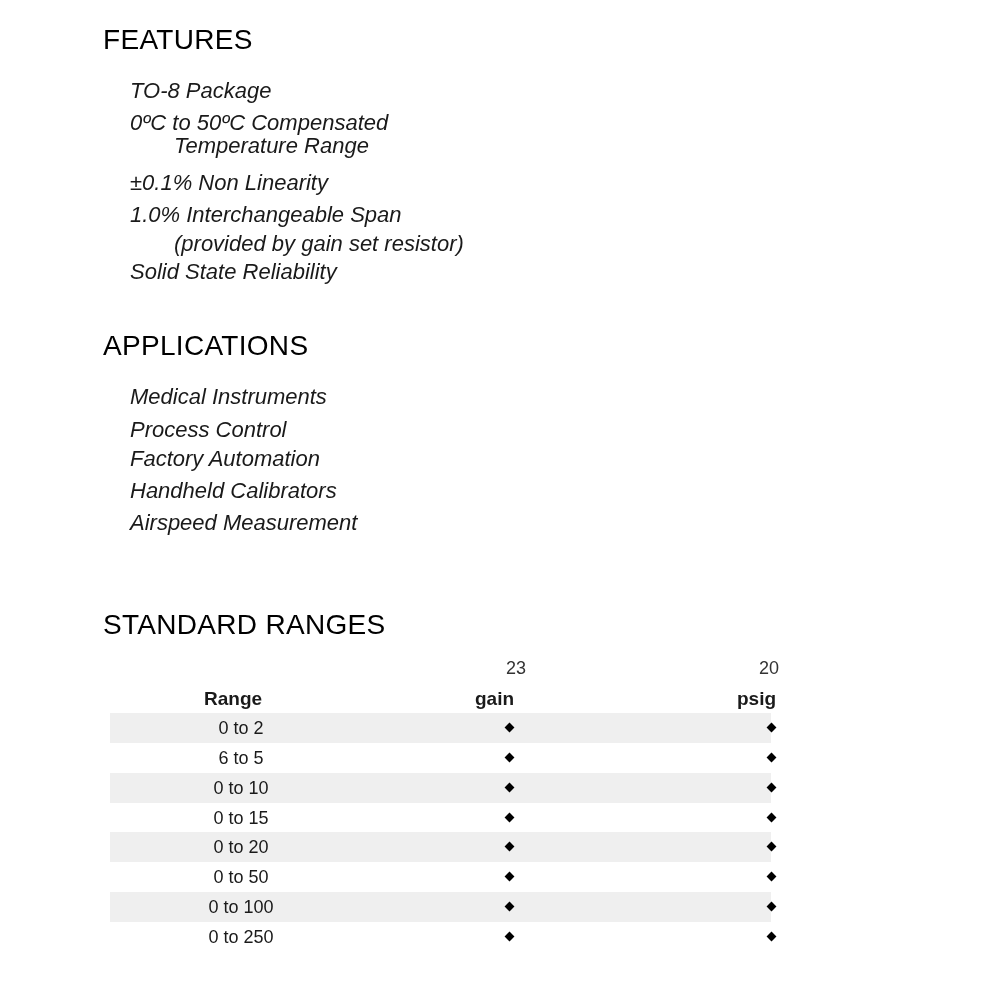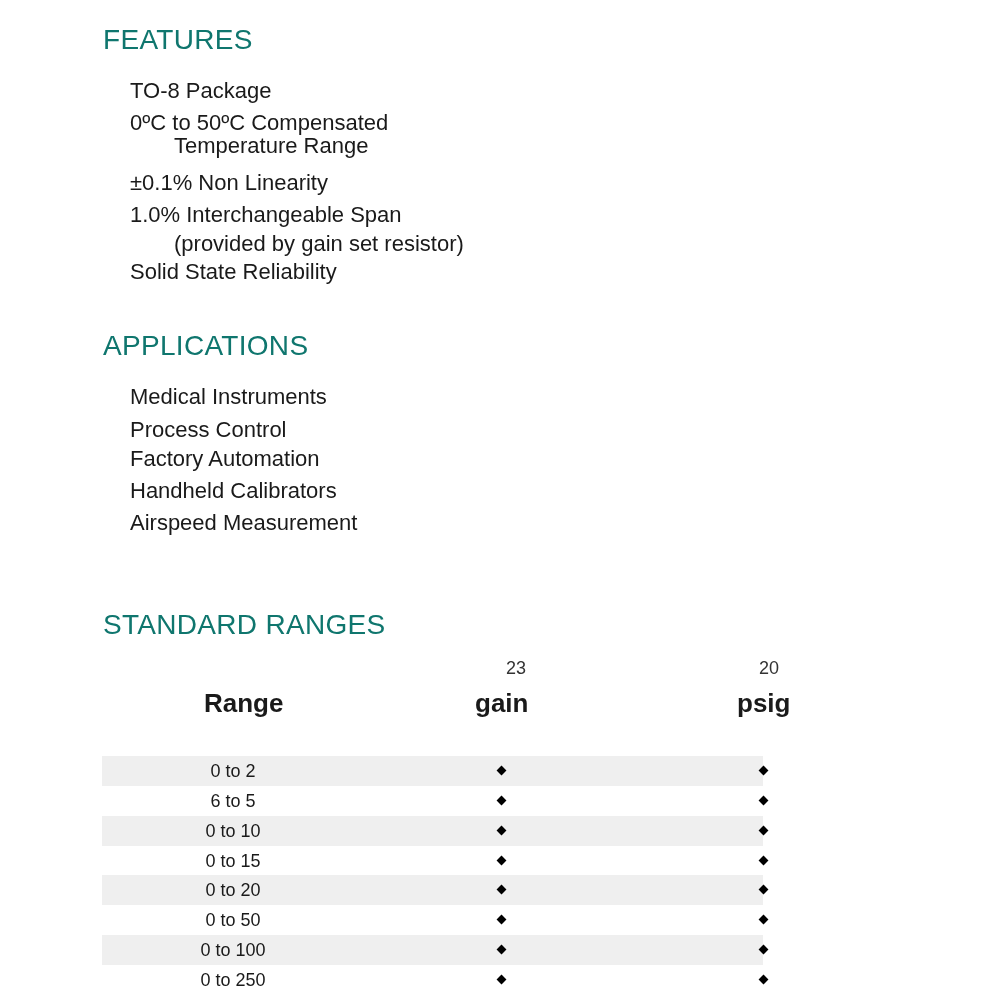--- a/index.html
+++ b/index.html
@@ -1,25 +1,25 @@
 <!DOCTYPE html>
 <html><head>
 <meta charset="utf-8">
 <style>
   html, body { margin: 0; padding: 0; background: #ffffff; }
   body { width: 1000px; height: 1000px; position: relative; overflow: hidden;
          font-family: "Liberation Sans", sans-serif; color: #1a1a1a; }
-  .heading { position: absolute; left: 103px; color: #0f766e; font-size: 28px;
+  .heading { position: absolute; left: 103px; color: #000000; font-size: 28px;
              letter-spacing: 0.3px; font-weight: normal; margin: 0; }
-  .item { position: absolute; left: 130px; font-size: 22px; color: #1a1a1a; white-space: nowrap; }
+  .item { position: absolute; left: 130px; font-size: 22px; color: #1a1a1a; white-space: nowrap; font-style: italic; }
   .item.indent { left: 174px; }
   .table { position: absolute; left: 102px; top: 655px; width: 786px; }
   .colnum { position: absolute; font-size: 18px; color: #333; top: 3px; }
-  .colhead { position: absolute; font-size: 26px; font-weight: bold; top: 33px; }
-  .row { position: absolute; left: 0; width: 661px; height: 30px; margin-top: 43px; }
+  .colhead { position: absolute; font-size: 19px; font-weight: bold; top: 33px; }
+  .row { position: absolute; left: 8px; width: 661px; height: 30px; }
   .row.shade { background: #efefef; }
   .cell { position: absolute; top: 5px; font-size: 18px; text-align: center; }
   .cell.range { left: 66px; width: 130px; }
   .dot { position: absolute; top: 11px; width: 7px; height: 7px; background: #000;
          transform: rotate(45deg); }
 </style>
 </head>
 <body>
 
 <h2 class="heading" style="top:24px">FEATURES</h2>

